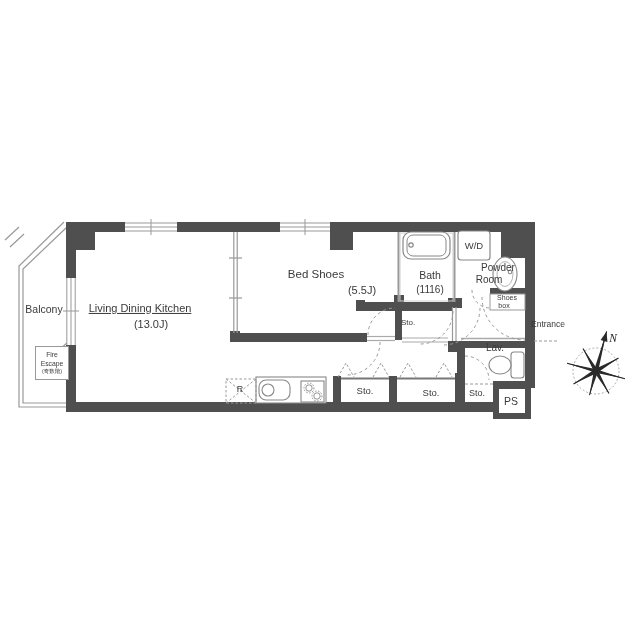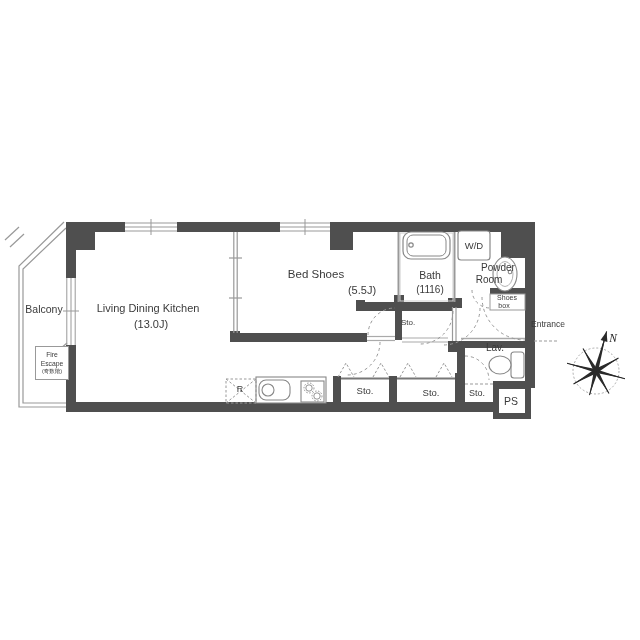--- a/index.html
+++ b/index.html
@@ -188,21 +188,21 @@
 </svg>
 
 <div class="lbl f105" style="left:44px;top:310px;">Balcony</div>
 
 <div class="fire-box">
   <span>Fire</span>
   <span>Escape</span>
   <span style="font-size:5.5px;">(奇数階)</span>
 </div>
 
-<div class="lbl f11" style="left:148px;top:308px;">Living Dining Kitchen</div>
+<div class="lbl f11" style="left:140px;top:308px;text-decoration:underline;">Living Dining Kitchen</div>
 <div class="lbl f11" style="left:151px;top:324px;">(13.0J)</div>
 
 <div class="lbl f115" style="left:316px;top:274px;">Bed Shoes</div>
 <div class="lbl f11" style="left:322px;top:290px;margin-left:40px;">(5.5J)</div>
 
 <div class="lbl f105" style="left:430px;top:276px;">Bath</div>
 <div class="lbl f10" style="left:430px;top:289px;">(1116)</div>
 
 <div class="lbl f95" style="left:474px;top:246px;">W/D</div>
 

